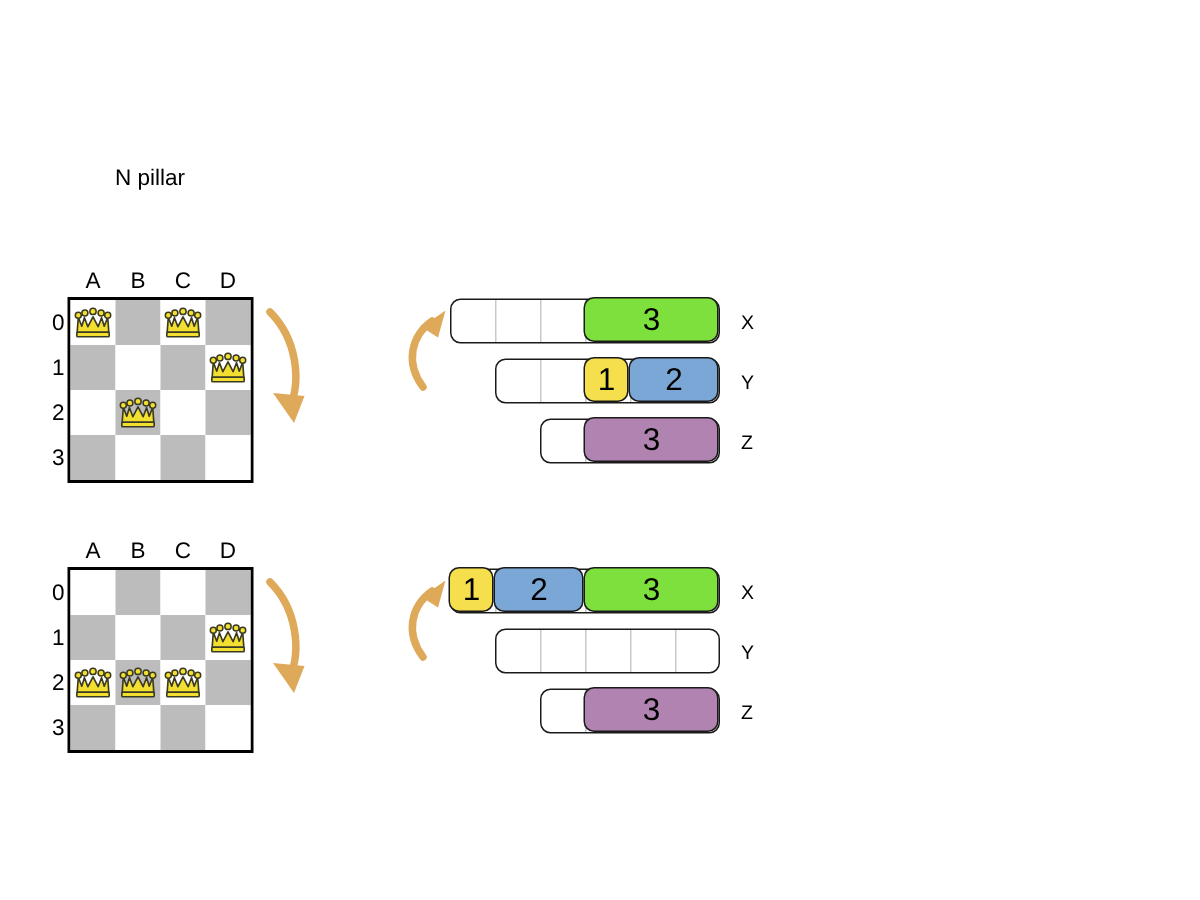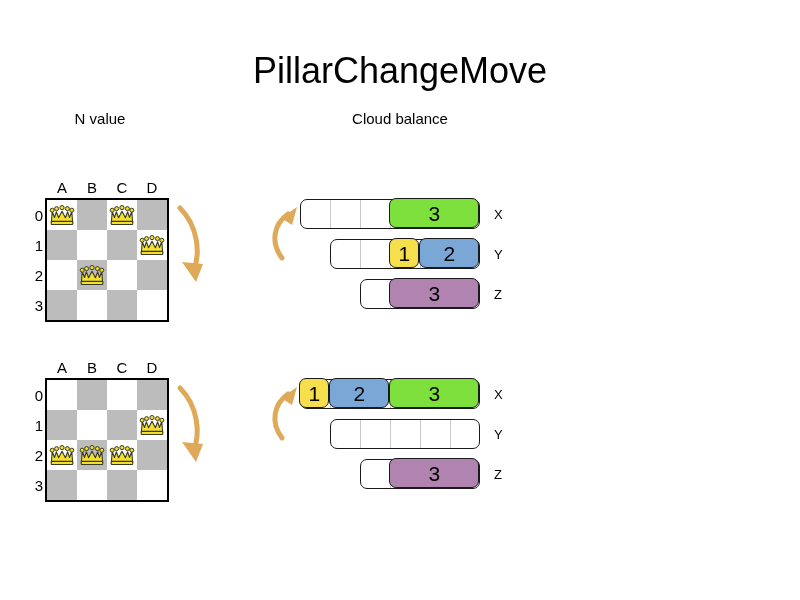--- a/index.html
+++ b/index.html
@@ -148,24 +148,22 @@
     font-size: 13px;
     line-height: 13px;
     color: #000;
   }
 </style>
 </head>
 <body>
 
 <div class="page">
 
-  <h1 class="title">PillarChangeMove</h1>
-
-  <div class="section-label queens">N value</div>
-  <div class="section-label cloud">Cloud balance</div>
+
+  <div class="section-label queens">N pillar</div>
 
   <div class="board-wrap top">
     <div class="board" id="board-before">
         <div class="col-label" style="left: 0px;">A</div>
         <div class="col-label" style="left: 30px;">B</div>
         <div class="col-label" style="left: 60px;">C</div>
         <div class="col-label" style="left: 90px;">D</div>
         <div class="row-label" style="top: 8px;">0</div>
         <div class="row-label" style="top: 38px;">1</div>
         <div class="row-label" style="top: 68px;">2</div>

